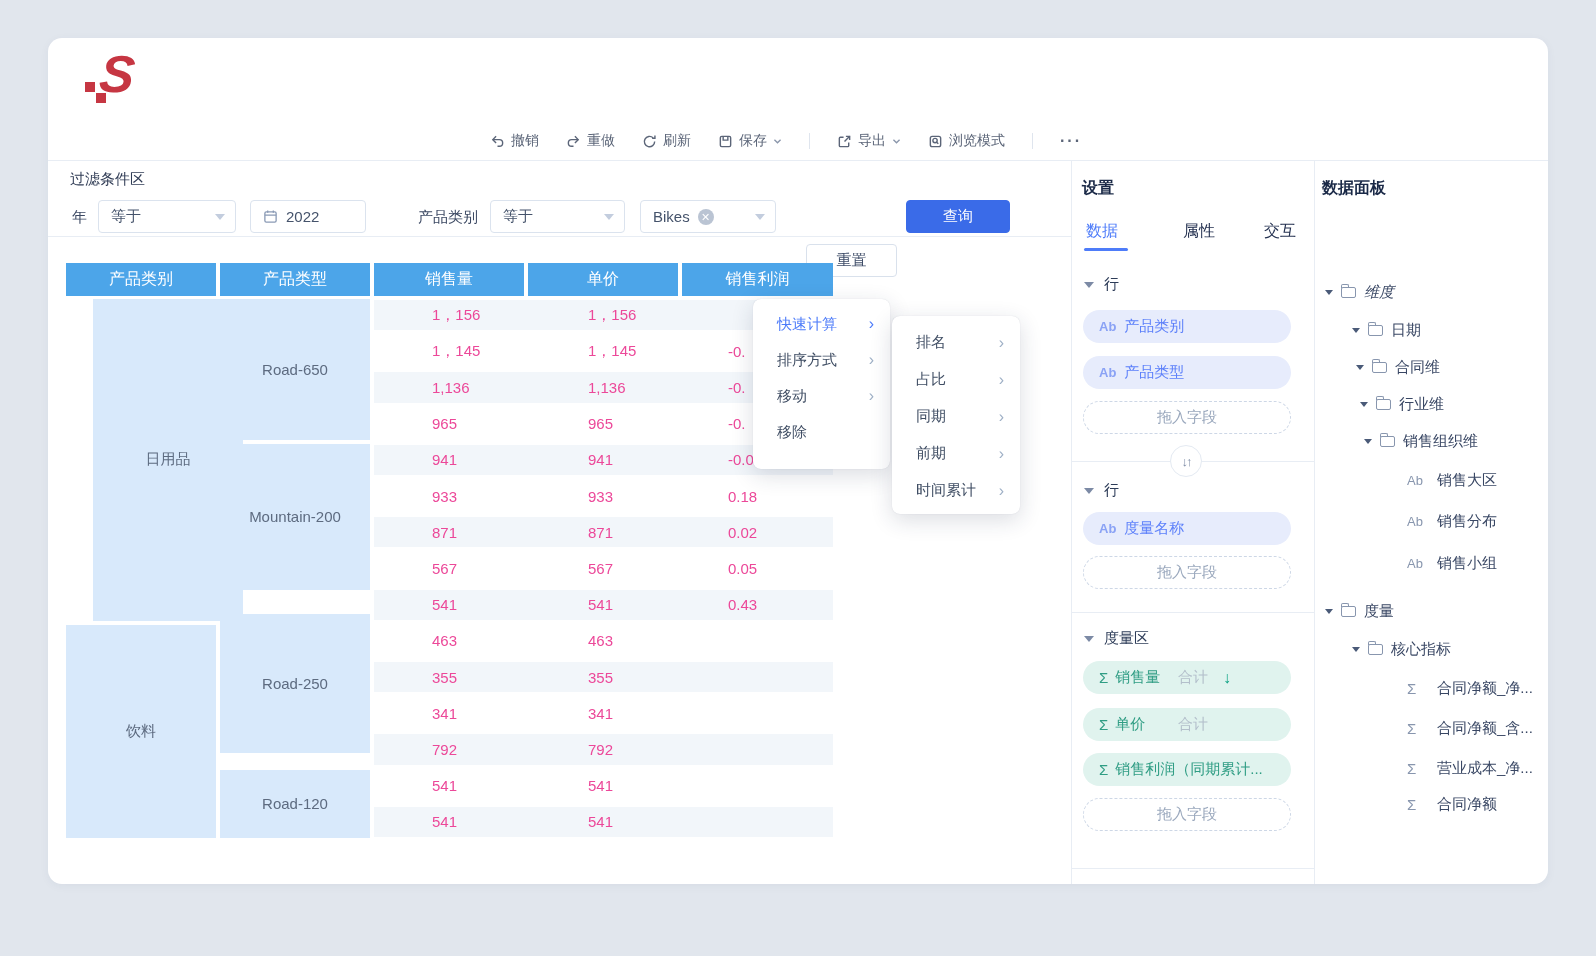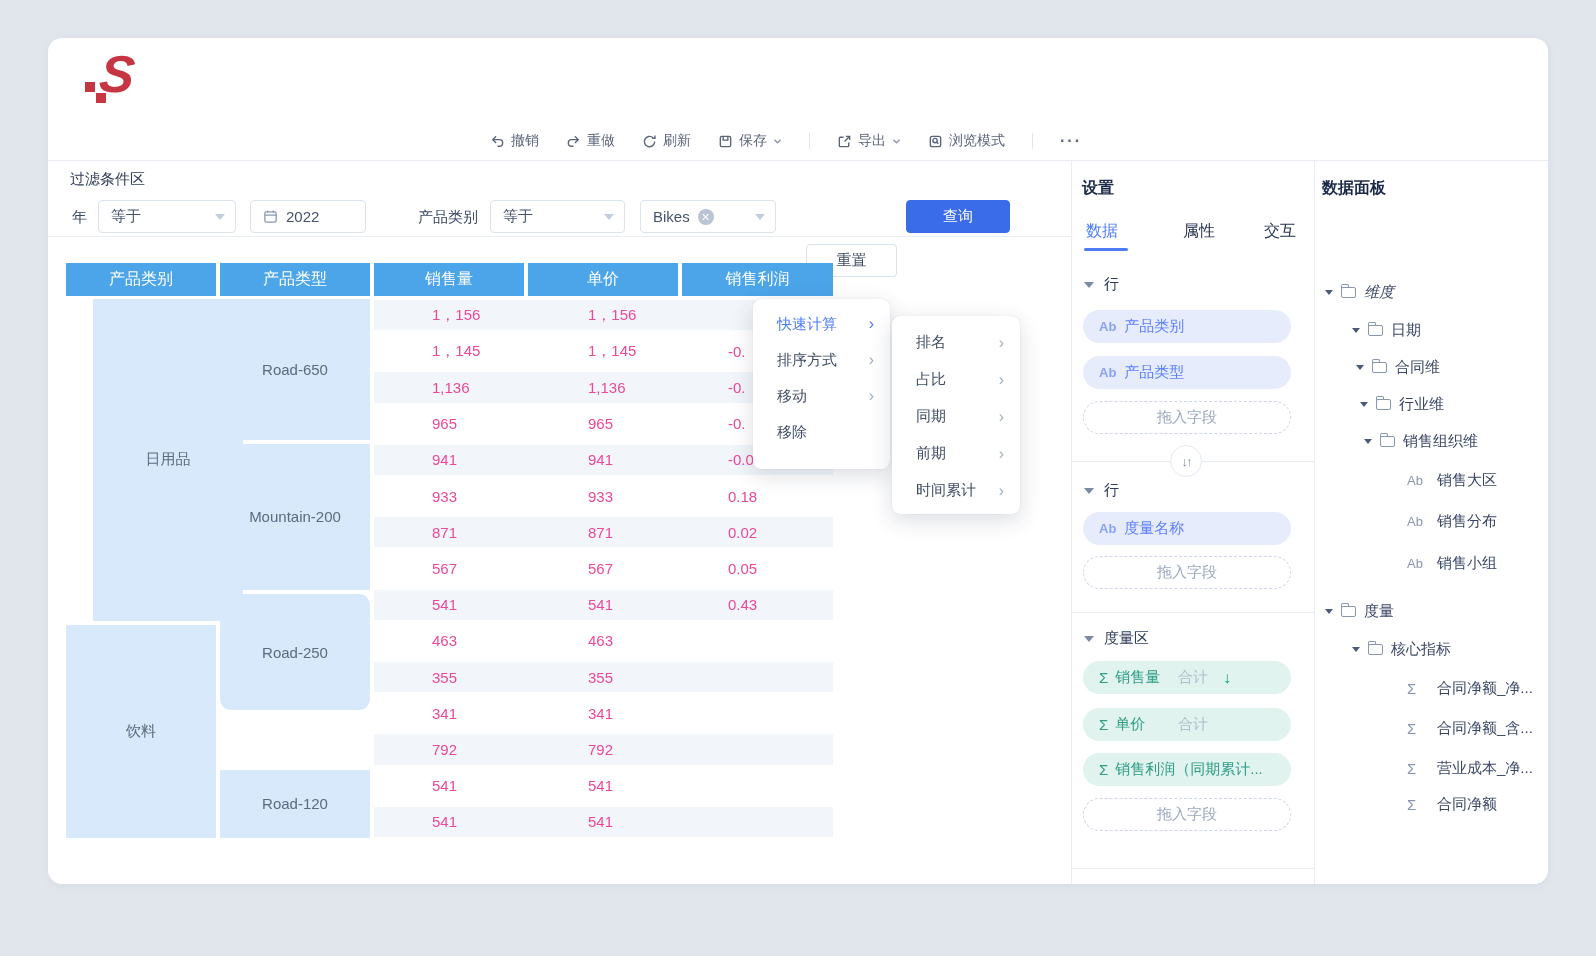--- a/index.html
+++ b/index.html
@@ -202,21 +202,21 @@
         <div class="stripe" style="left: 326px; top: 406.8px; width: 459px; height: 30.2px;"></div>
         <div class="stripe" style="left: 326px; top: 479.2px; width: 459px; height: 30.2px;"></div>
         <div class="stripe" style="left: 326px; top: 551.6px; width: 459px; height: 30.2px;"></div>
         <div class="stripe" style="left: 326px; top: 624px; width: 459px; height: 30.2px;"></div>
         <div class="stripe" style="left: 326px; top: 696.4px; width: 459px; height: 30.2px;"></div>
         <div class="stripe" style="left: 326px; top: 768.8px; width: 459px; height: 30.2px;"></div>
         <div class="merged" style="left: 18px; top: 261px; width: 150px; height: 321.8px; margin-left: 27px;">日用品</div>
         <div class="merged" style="left: 18px; top: 586.8px; width: 150px; height: 213.2px;">饮料</div>
         <div class="merged" style="left: 172px; top: 261px; width: 150px; height: 140.8px;">Road-650</div>
         <div class="merged" style="left: 172px; top: 405.8px; width: 150px; height: 146px;">Mountain-200</div>
-        <div class="merged" style="left: 172px; top: 556px; width: 150px; height: 116px; border-radius: 11px;">Road-250</div>
+        <div class="merged" style="left: 172px; top: 576px; width: 150px; height: 139px;">Road-250</div>
         <div class="merged" style="left: 172px; top: 731.6px; width: 150px; height: 68.4px;">Road-120</div>
         <div class="td" style="left: 326px; top: 259px; width: 150px; height: 36.2px; padding-left: 58px;">1，156</div>
         <div class="td" style="left: 480px; top: 259px; width: 150px; height: 36.2px; padding-left: 60px;">1，156</div>
         <div class="td" style="left: 634px; top: 259px; width: 151px; height: 36.2px; padding-left: 46px;"></div>
         <div class="td" style="left: 326px; top: 295.2px; width: 150px; height: 36.2px; padding-left: 58px;">1，145</div>
         <div class="td" style="left: 480px; top: 295.2px; width: 150px; height: 36.2px; padding-left: 60px;">1，145</div>
         <div class="td" style="left: 634px; top: 295.2px; width: 151px; height: 36.2px; padding-left: 46px;">-0.</div>
         <div class="td" style="left: 326px; top: 331.4px; width: 150px; height: 36.2px; padding-left: 58px;">1,136</div>
         <div class="td" style="left: 480px; top: 331.4px; width: 150px; height: 36.2px; padding-left: 60px;">1,136</div>
         <div class="td" style="left: 634px; top: 331.4px; width: 151px; height: 36.2px; padding-left: 46px;">-0.</div>

